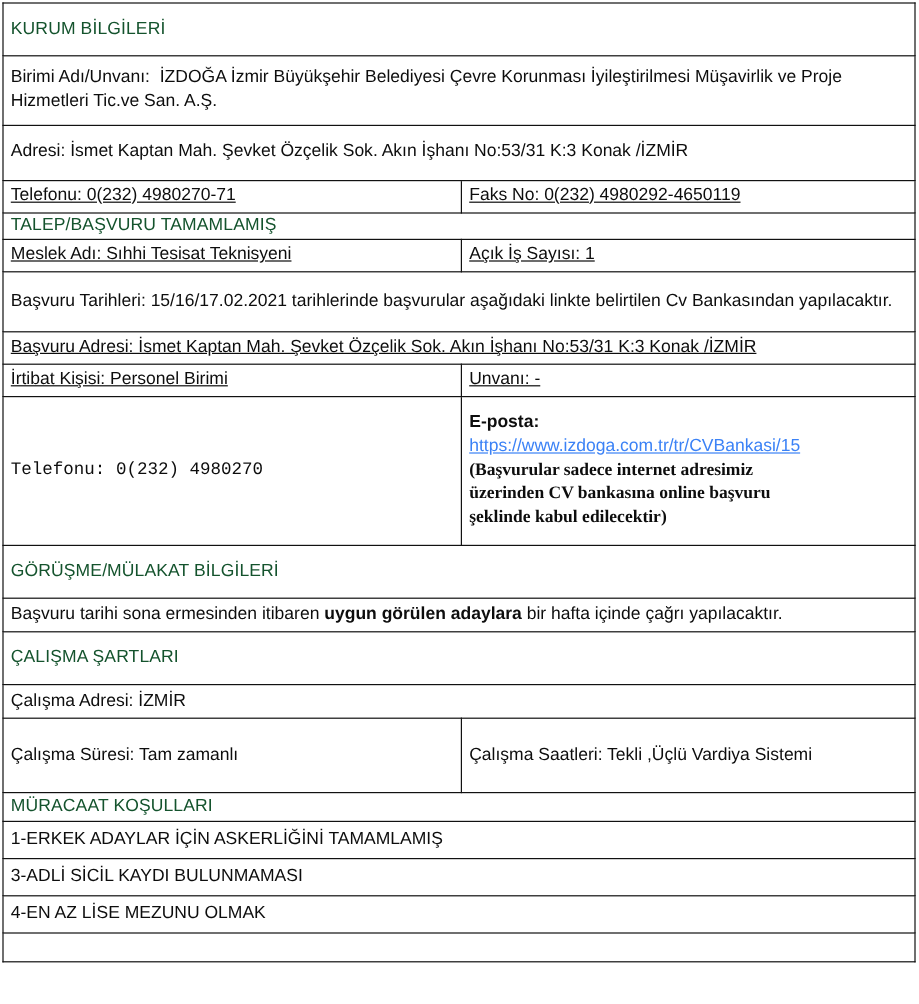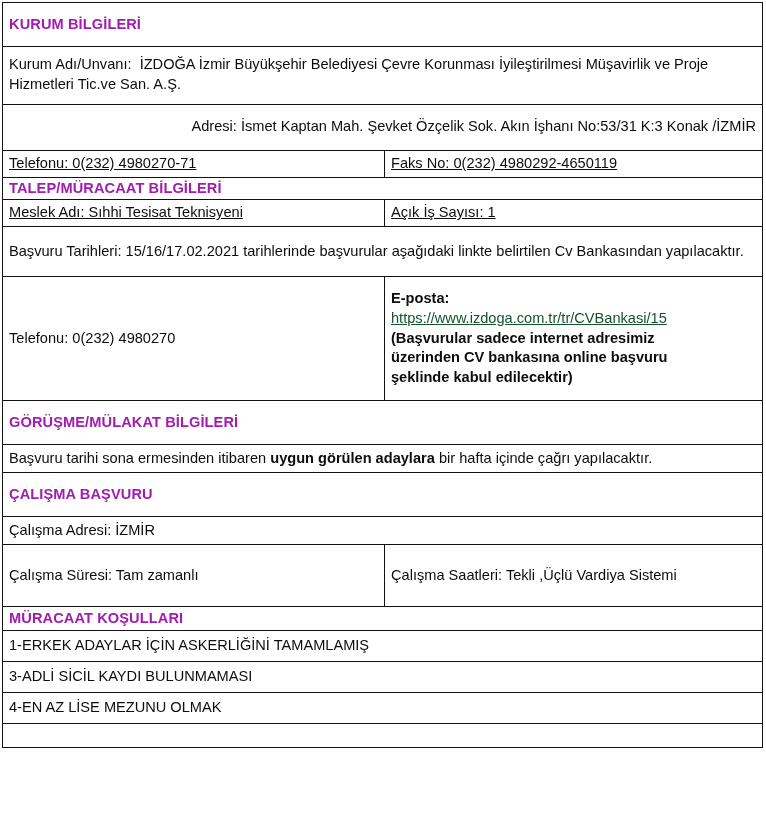--- a/index.html
+++ b/index.html
@@ -37,55 +37,56 @@
     vertical-align: middle;
     background: #ffffff;
   }
 
   
   td.band {
     background: #868686;
     background-image:
       repeating-linear-gradient(0deg, rgba(255,255,255,0.045) 0 1px, rgba(0,0,0,0.035) 1px 2px),
       repeating-linear-gradient(90deg, rgba(255,255,255,0.05) 0 1px, rgba(0,0,0,0.03) 1px 2px);
-    font-weight: bold;
+    font-weight: normal;
     font-size: 14.4px;
     letter-spacing: 0.1px;
-    color: #a21caf;
+    color: #14532d;
     vertical-align: top;
     padding-top: 2px;
     padding-bottom: 2px;
   }
   td.band.tall { height: 38px; }
   td.band.short { height: 16px; }
   td.band.mid { height: 18px; }
 
   .band-label { display: block; line-height: 1.12; }
 
   
   td.h-two   { height: 52px; vertical-align: top; padding-top: 4px; }
-  td.h-addr  { height: 40px; vertical-align: top; padding-top: 6px; text-align: right; }
+  td.h-addr  { height: 40px; vertical-align: top; padding-top: 6px; }
   td.h-one   { height: 21px; text-decoration: underline; }
-  td.h-tel   { height: 118px; vertical-align: middle; }
+  td.h-tel   { height: 118px; vertical-align: middle; font-family: Liberation Mono, monospace; }
   td.h-email { height: 118px; vertical-align: top; padding-top: 3px; }
   td.h-note  { height: 22px; }
   td.h-wadr  { height: 22px; }
   td.h-wdur  { height: 56px; vertical-align: top; padding-top: 4px; }
   td.h-cond  { height: 25px; }
 
   .link {
-    color: #14532d;
+    color: #3b82f6;
     text-decoration: underline;
     display: inline-block;
   }
   .email-label { display: block; font-weight: bold; }
   .note-bold {
     font-weight: bold;
     display: block;
     line-height: 1.34;
+    font-family: Liberation Serif, serif;
   }
   .b { font-weight: bold; }
 </style>
 </head>
 <body>
 
 <div class="doc">
   <table class="form">
     <colgroup>
       <col style="width:382px">
@@ -94,51 +95,58 @@
     <tbody>
 
       <tr>
         <td class="band tall" colspan="2">
           <span class="band-label">KURUM BİLGİLERİ</span>
         </td>
       </tr>
 
       <tr>
         <td class="h-two" colspan="2">
-          <span>Kurum Adı/Unvanı:</span>
+          <span>Birimi Adı/Unvanı:</span>
           <span>&nbsp;</span><span>İZDOĞA İzmir Büyükşehir Belediyesi Çevre Korunması İyileştirilmesi Müşavirlik ve Proje Hizmetleri Tic.ve San. A.Ş.</span>
         </td>
       </tr>
 
       <tr>
         <td class="h-addr" colspan="2">Adresi: İsmet Kaptan Mah. Şevket Özçelik Sok. Akın İşhanı No:53/31 K:3 Konak /İZMİR</td>
       </tr>
 
       <tr>
         <td class="h-one">Telefonu: 0(232) 4980270-71</td>
         <td class="h-one">Faks No: 0(232) 4980292-4650119</td>
       </tr>
 
       <tr>
         <td class="band short" colspan="2">
-          <span class="band-label">TALEP/MÜRACAAT BİLGİLERİ</span>
+          <span class="band-label">TALEP/BAŞVURU TAMAMLAMIŞ</span>
         </td>
       </tr>
 
       <tr>
         <td class="h-one">Meslek Adı: Sıhhi Tesisat Teknisyeni</td>
         <td class="h-one">Açık İş Sayısı: 1</td>
       </tr>
 
 
       <tr>
         <td class="h-two" colspan="2" style="height:44px">Başvuru Tarihleri: 15/16/17.02.2021 tarihlerinde başvurular aşağıdaki linkte belirtilen Cv Bankasından yapılacaktır.</td>
       </tr>
 
-
+      <tr>
+        <td class="h-one" colspan="2">Başvuru Adresi: İsmet Kaptan Mah. Şevket Özçelik Sok. Akın İşhanı No:53/31 K:3 Konak /İZMİR</td>
+      </tr>
+
+      <tr>
+        <td class="h-one">İrtibat Kişisi: Personel Birimi</td>
+        <td class="h-one">Unvanı:  -</td>
+      </tr>
 
       <tr>
         <td class="h-tel">Telefonu: 0(232) 4980270</td>
         <td class="h-email">
           <span class="email-label">E-posta:</span>
           <a class="link" href="#">https://www.izdoga.com.tr/tr/CVBankasi/15</a>
           <span class="note-bold">(Başvurular sadece internet adresimiz</span>
           <span class="note-bold">üzerinden CV bankasına online başvuru</span>
           <span class="note-bold">şeklinde kabul edilecektir)</span>
         </td>
@@ -151,21 +159,21 @@
       </tr>
 
       <tr>
         <td class="h-note" colspan="2">
           <span>Başvuru tarihi sona ermesinden itibaren </span><span class="b">uygun görülen adaylara</span><span> bir hafta içinde çağrı yapılacaktır.</span>
         </td>
       </tr>
 
       <tr>
         <td class="band tall" colspan="2">
-          <span class="band-label">ÇALIŞMA BAŞVURU</span>
+          <span class="band-label">ÇALIŞMA ŞARTLARI</span>
         </td>
       </tr>
 
       <tr>
         <td class="h-wadr" colspan="2">Çalışma Adresi:  İZMİR</td>
       </tr>
 
       <tr>
         <td class="h-wdur">Çalışma Süresi:  Tam zamanlı</td>
         <td class="h-wdur">Çalışma Saatleri:  Tekli ,Üçlü Vardiya Sistemi</td>

